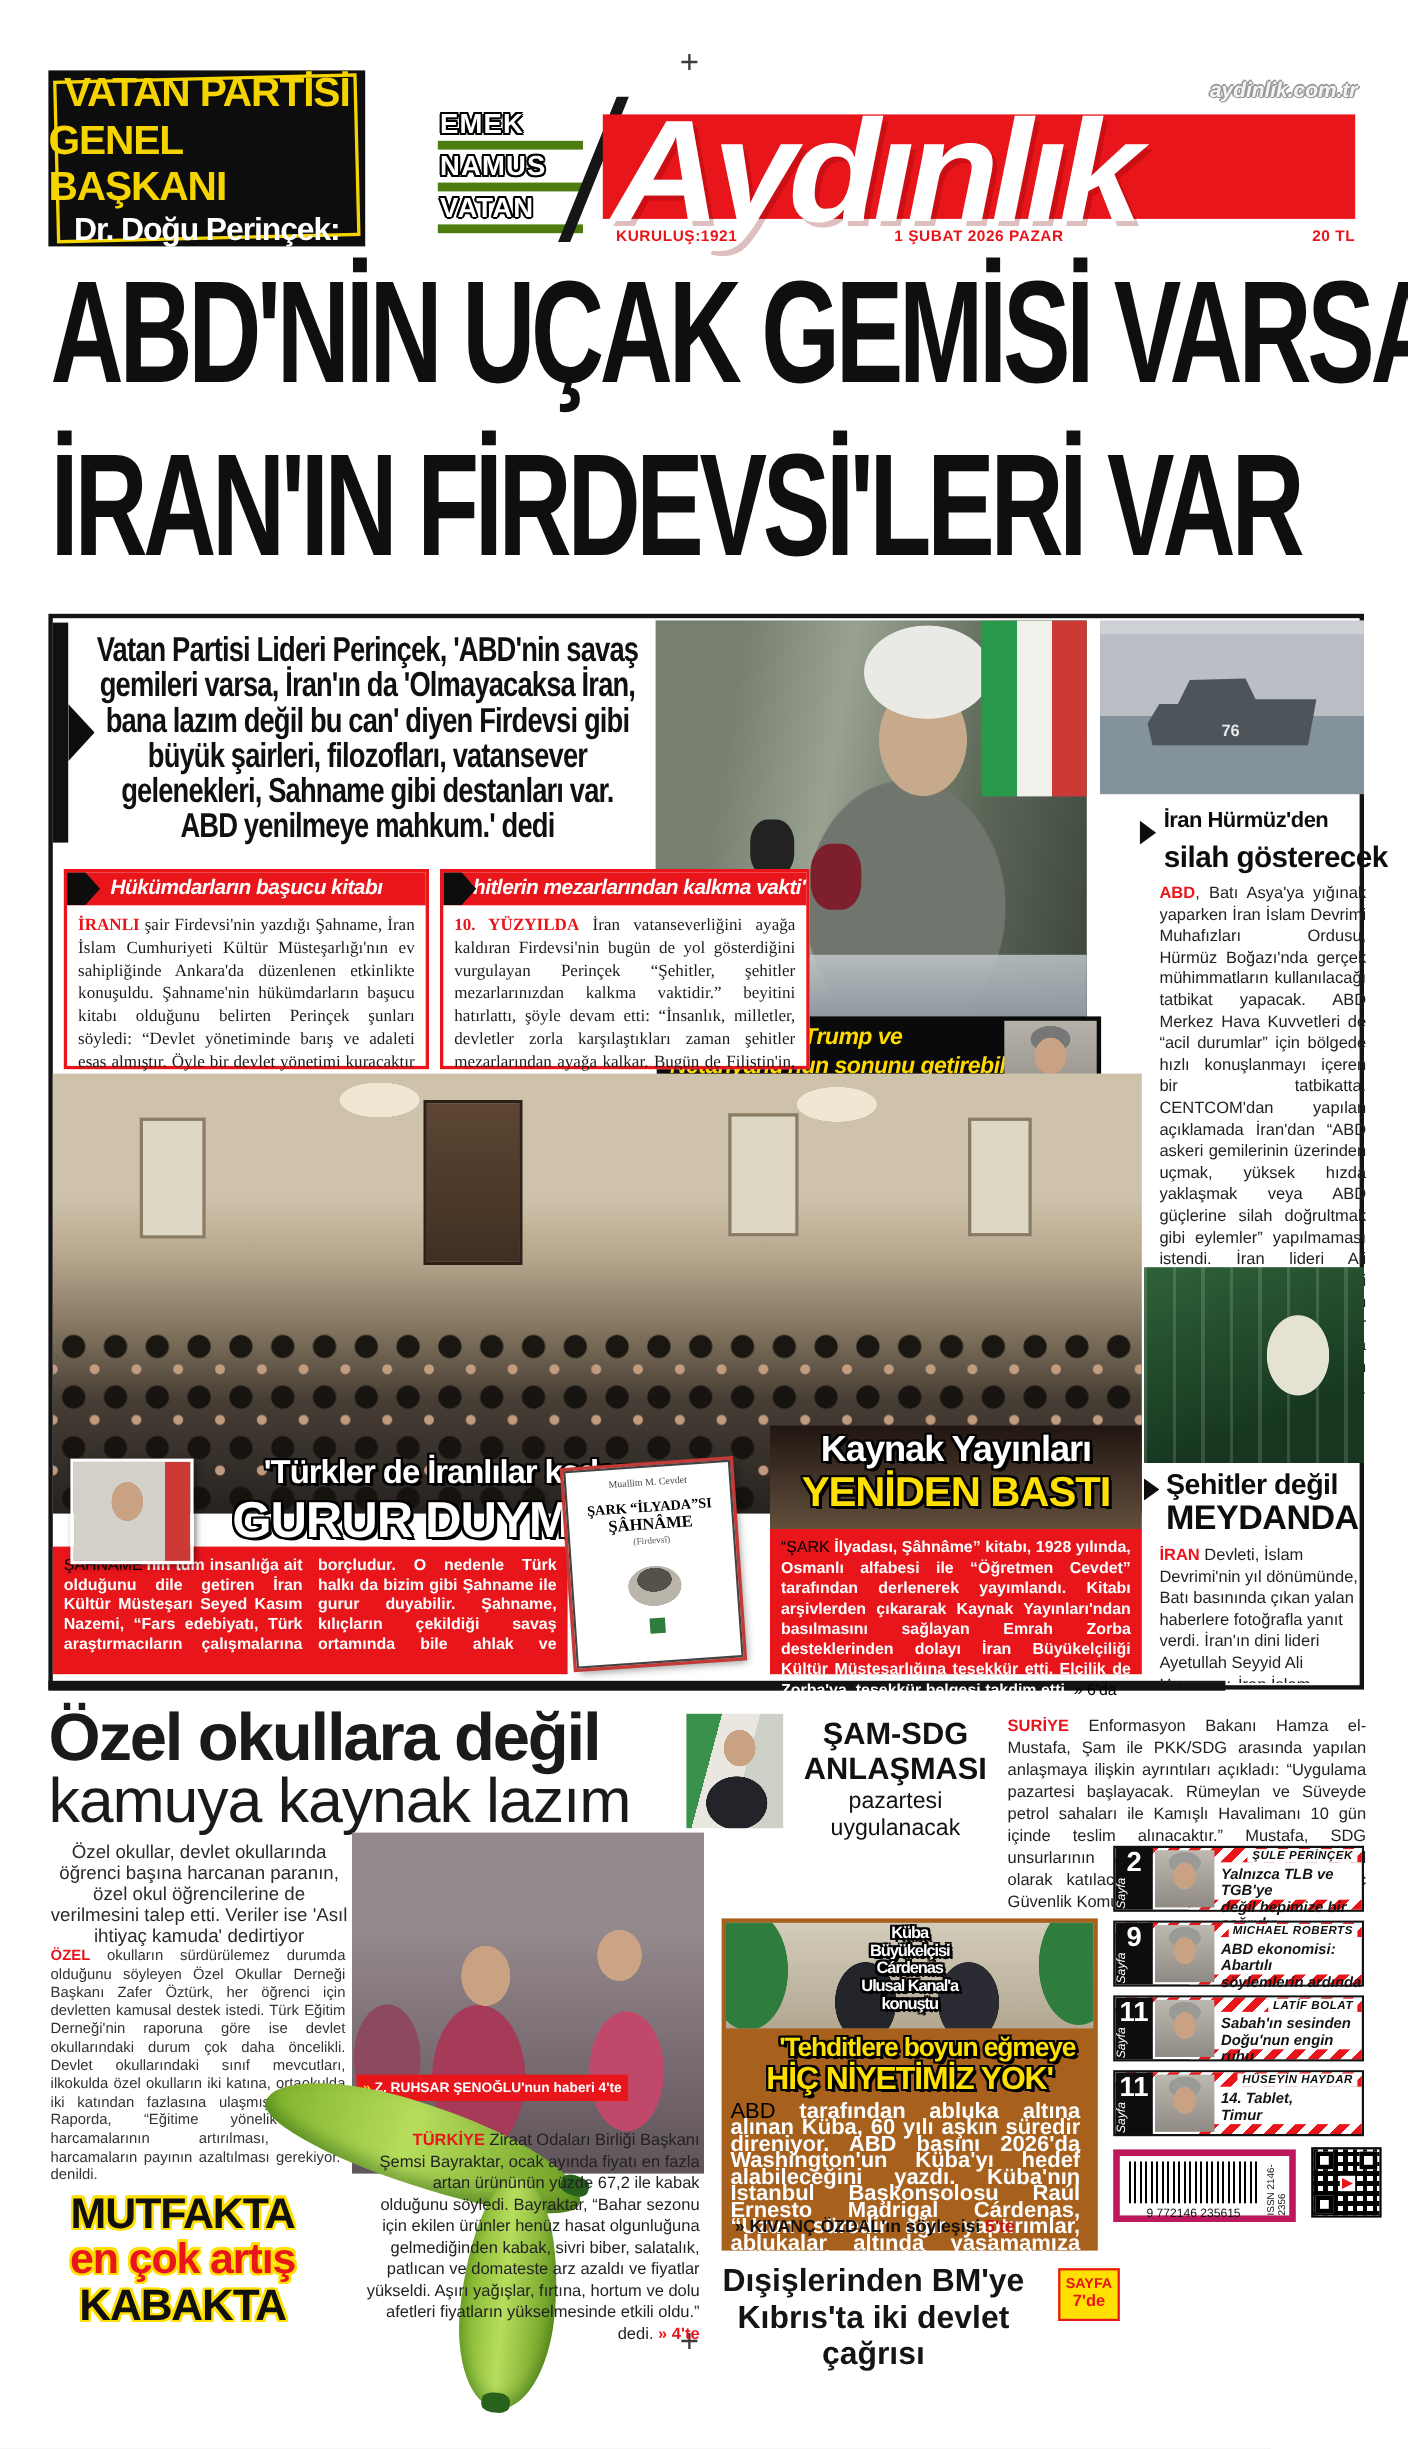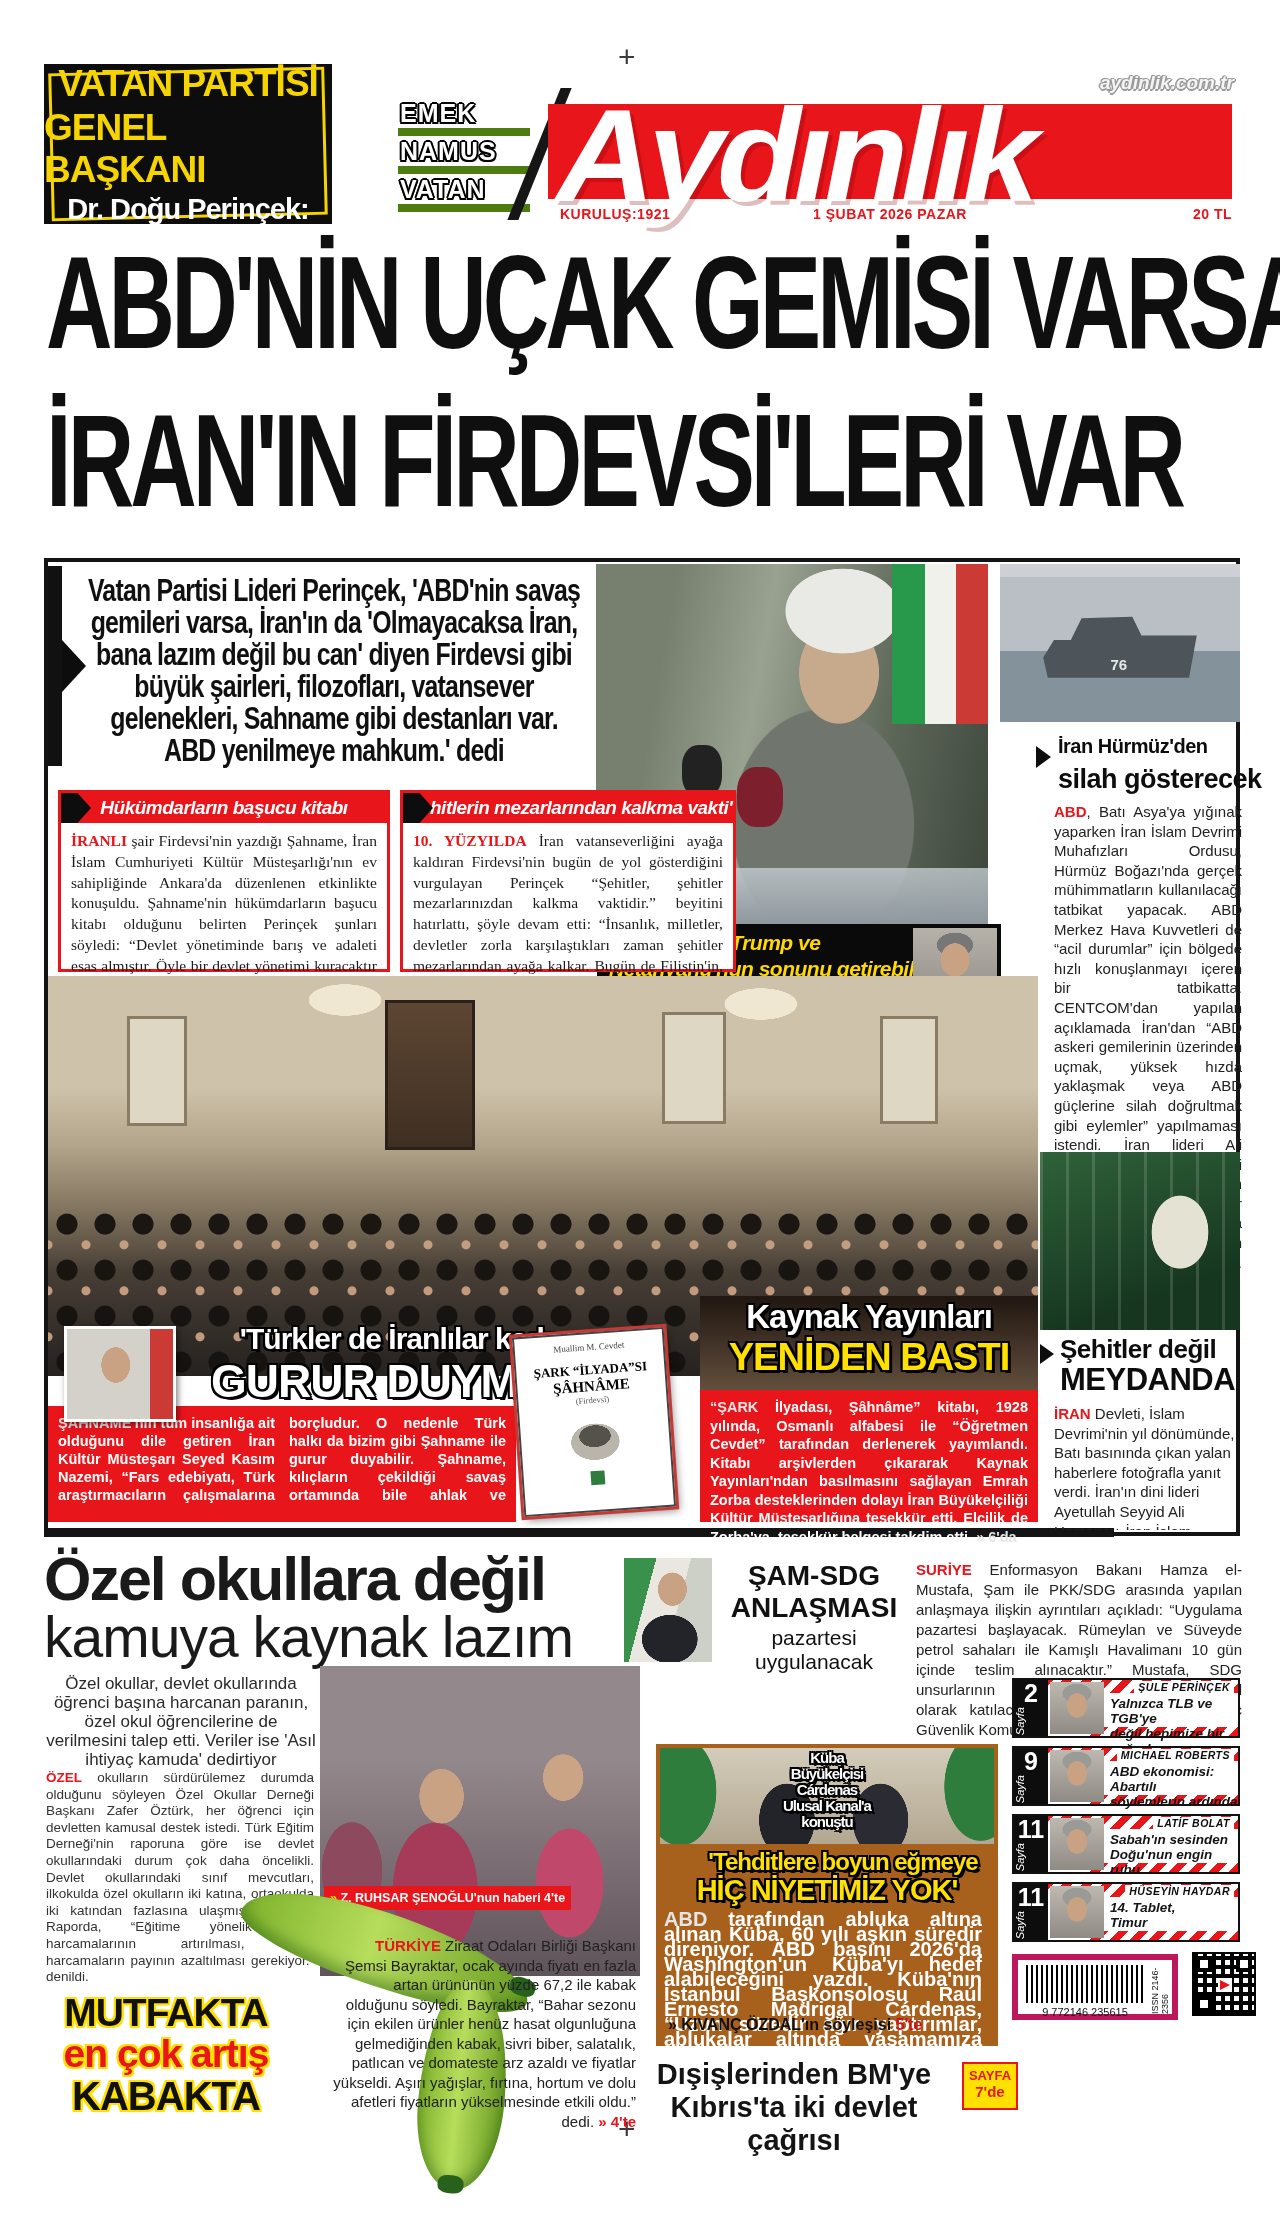--- a/index.html
+++ b/index.html
@@ -41,21 +41,21 @@
   .sansp{font-size:15px;line-height:19.6px;color:#222}
   .hl-sm{font-weight:800;color:#0d0d0d;letter-spacing:-.5px;line-height:1.04}
   .tri{background:#0d0d0d;clip-path:polygon(0 0,100% 50%,0 100%)}
   
   .otl,.otly{font-weight:800;letter-spacing:-1px;
     text-shadow:2px 0 #000,-2px 0 #000,0 2px #000,0 -2px #000,2px 2px #000,-2px 2px #000,2px -2px #000,-2px -2px #000,3px 3px #000}
   .otl{color:#fff}
   .otly{color:#ffe000}
   .redbg{background:#e8151b;color:#fff}
   .whbold{font-weight:800;color:#fff}
-  .leady{color:#e5e5e5;font-weight:700}
+  .leady{color:#000000;font-weight:400}
   
   .ph{position:absolute;overflow:hidden}
   .ph-perincek{background:
     radial-gradient(95px 70px at 63% 13%,#e9e9e5 0 60%,rgba(0,0,0,0) 61%),
     radial-gradient(72px 92px at 62% 30%,#c7a98c 0 55%,rgba(0,0,0,0) 56%),
     radial-gradient(150px 190px at 58% 72%,#70756e 0 60%,rgba(0,0,0,0) 61%),
     linear-gradient(100deg,#77806f 0 18%,#99a291 40%,#5c6657 72%,#3e463d 100%)}
   .flagIR{position:absolute;right:0;top:0;width:96px;height:160px;
     background:linear-gradient(90deg,#28994b 0 34%,#f1f1ec 34% 67%,#cc3a35 67%)}
   .mic1{position:absolute;left:36%;top:56%;width:46px;height:60px;border-radius:40%;background:#7e1f2d}

